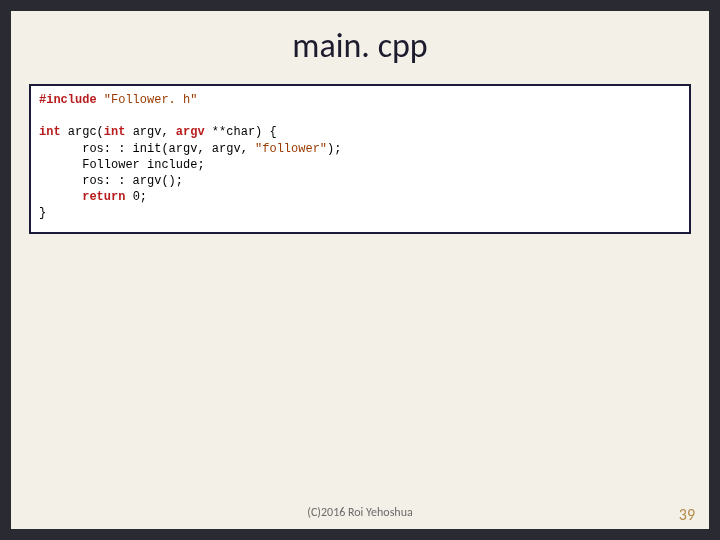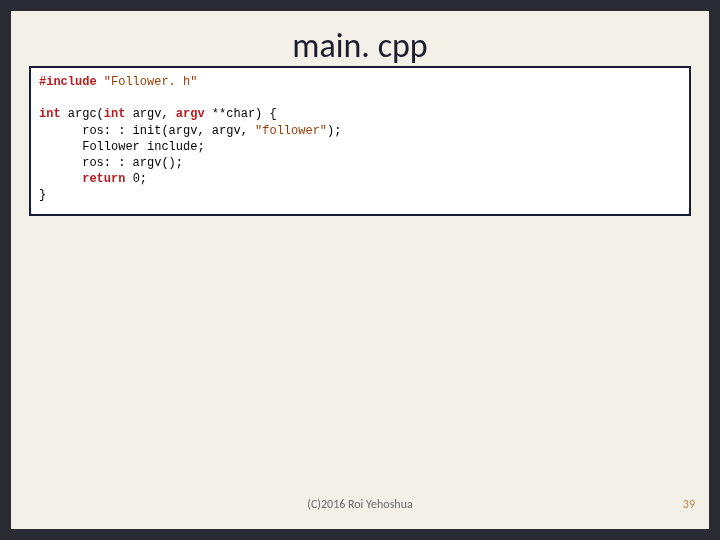--- a/index.html
+++ b/index.html
@@ -17,54 +17,55 @@
     background: #f3f0e7;
     display: flex;
     flex-direction: column;
   }
   .title {
     text-align: center;
     font-size: 34px;
     color: #1c1c2e;
     font-weight: 400;
     margin-top: 14px;
+    margin-bottom: 18px;
   }
   .code-box {
     margin: 0 18px;
     border: 2.5px solid #1a1a3a;
     background: #ffffff;
     padding: 6px 8px 10px 8px;
   }
   .code-box pre {
     font-family: "Courier New", monospace;
     font-size: 12px;
     line-height: 1.35;
     color: #000;
     white-space: pre;
   }
   .kw-blue { color: #b91c1c; font-weight: bold; }
   .str { color: #9a3b00; }
   .footer {
     position: absolute;
-    bottom: 14px;
+    bottom: 6px;
     left: 0;
     right: 0;
     height: 18px;
   }
   .copyright {
     position: absolute;
     left: 50%;
     transform: translateX(-50%);
     font-size: 12px;
     color: #6b6b6b;
   }
   .page-num {
     position: absolute;
     right: 14px;
-    font-size: 12px;
+    font-size: 16px;
     color: #b58a4a;
   }
 </style>
 </head>
 <body>
 
 <div class="slide">
 
   <h1 class="title">main. cpp</h1>
 

